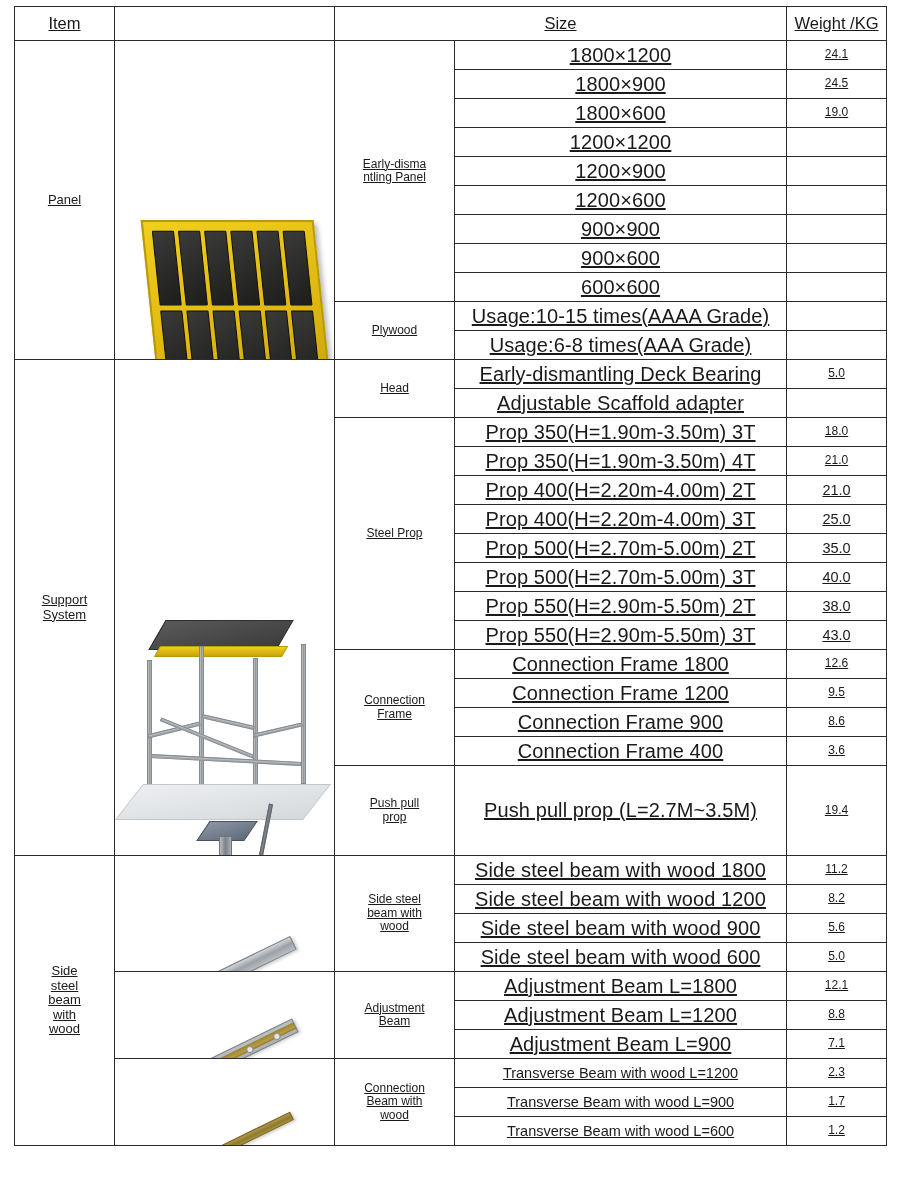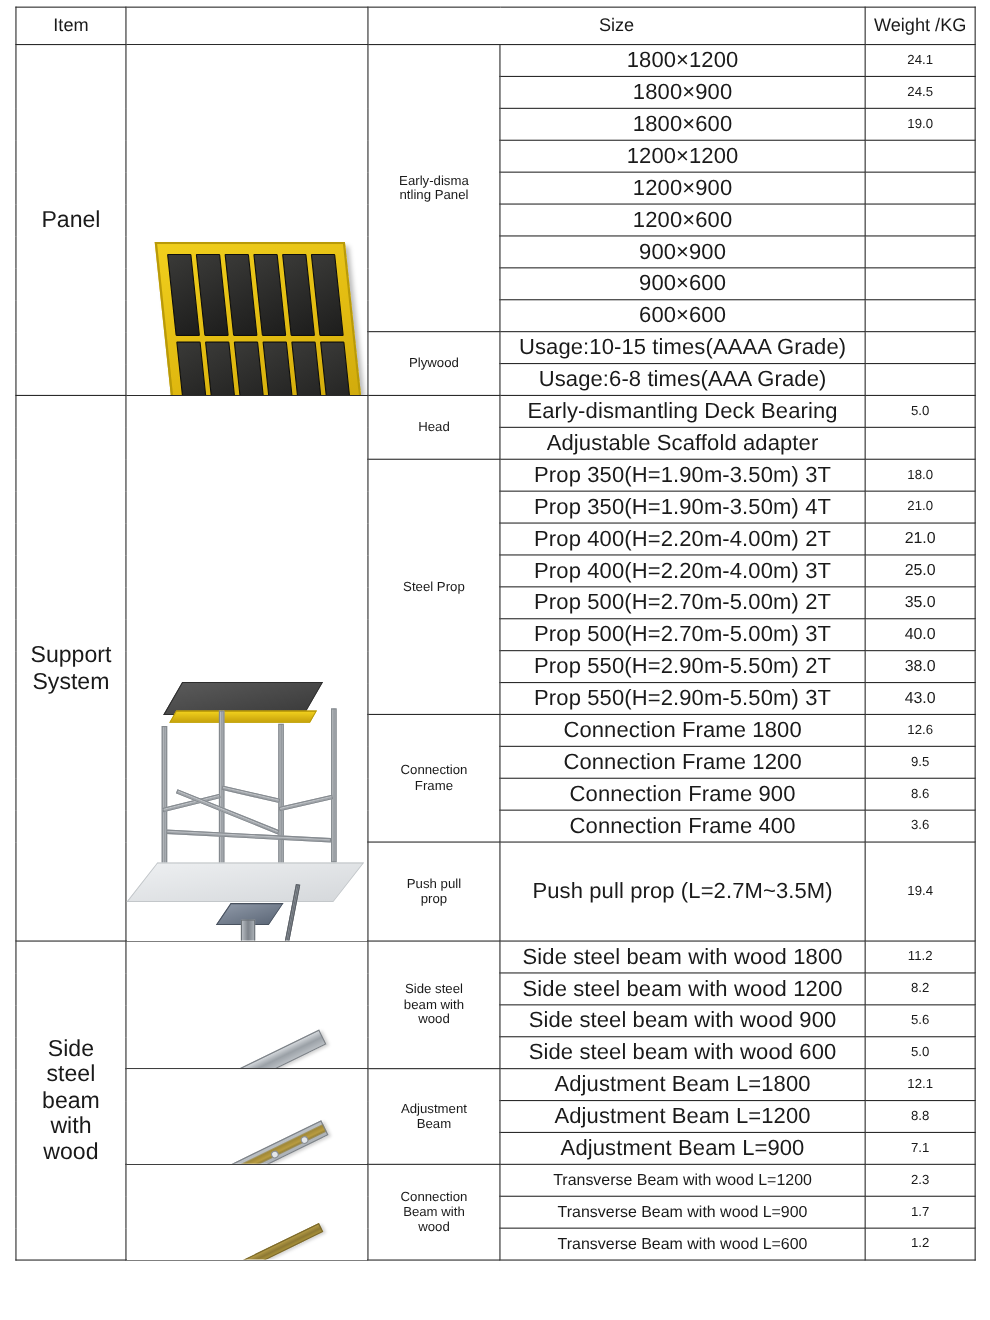--- a/index.html
+++ b/index.html
@@ -7,20 +7,21 @@
     width:900px;height:1200px;
     font-family:"Liberation Sans","DejaVu Sans",sans-serif;
     color:#1a1a1a;
     overflow:hidden;
   }
   #sheet{
     position:relative;
     width:900px;height:1200px;
     box-sizing:border-box;
     padding:6px 14px 8px 14px;
+    text-decoration:underline;
   }
   table.spec{
     border-collapse:collapse;
     width:872px;
     table-layout:fixed;
   }
   table.spec td,table.spec th{
     border:1px solid #2b2b2b;
     text-align:center;
     vertical-align:middle;
@@ -37,21 +38,21 @@
   .c-wt{width:100px;}
 
   .hdr td{height:33px;font-size:16.5px;}
   .r{height:29px;}
   .fs-size{font-size:20px;letter-spacing:.1px;}
   .fs-sub{font-size:12px;}
   .fs-wt{font-size:12px;}
   .fs-sm{font-size:14.5px;}
 
   .imgcell{padding:0;position:relative;overflow:hidden;}
-  .itemcell{font-size:21px;line-height:1.45;}
+  .itemcell{font-size:13px;line-height:1.45;}
 
   
   .art{position:relative;width:100%;height:100%;}
 
   
   .panel-art{transform:rotate(-6deg) skewY(6deg);}
   .pnl{
     position:absolute;left:22px;top:20px;width:172px;height:176px;
     background:linear-gradient(160deg,#f0cf1d 0%,#e0b910 55%,#c9a40b 100%);
     border:2px solid #b99a09;

